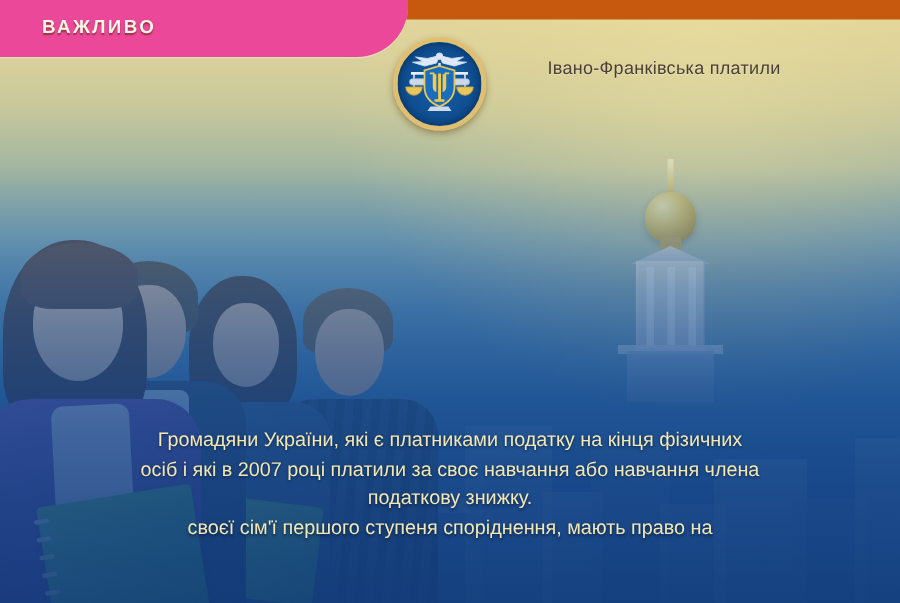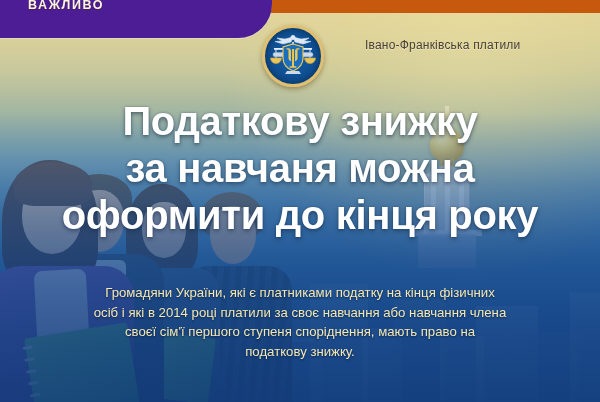--- a/index.html
+++ b/index.html
@@ -113,24 +113,24 @@
       rgba(226,214,160,.55) 0%,
       rgba(196,200,168,.45) 18%,
       rgba(120,160,190,.40) 40%,
       rgba(40,95,160,.52) 66%,
       rgba(22,70,140,.62) 100%);
   }
 
   
   .ribbon{
     position:absolute;left:0;top:0;height:38px;width:272px;
-    background:#4c1d95;
+    background:#ec4899;
     border-bottom-right-radius:34px;
     box-shadow:0 1px 0 rgba(255,255,255,.28);
-    display:flex;
+    display:flex;align-items:center;
   }
   .ribbon-strip{
     position:absolute;left:0;top:0;width:600px;height:13px;background:#c6590d;
   }
   .ribbon-label{
     position:relative;z-index:2;
     margin-left:28px;margin-top:-2px;
     color:#fdf6e7;font-size:12.5px;font-weight:bold;letter-spacing:1.6px;
     text-shadow:0 1px 1px rgba(90,35,0,.6);
   }
@@ -275,26 +275,21 @@
         <path d="M34.5 21.5 h-2 v8.5 c0 2 -1.3 3 -2.4 3.3 V21.5 h1.2 v-1.2 h3.2 Z"></path>
         <rect x="24.6" y="38.2" width="6.8" height="1.6" rx=".6"></rect>
       </g>
 
       <path d="M22 43 h12 l2 3 H20 Z" fill="#cdd9e9"></path>
     </svg>
   </div>
 
   <div class="region">Івано-Франківська платили</div>
 
-  <div class="headline">
-    <span class="ln">Податкову знижку</span>
-    <span class="ln">за навчаня можна</span>
-    <span class="ln">оформити до кінця року</span>
-  </div>
 
   <div class="body-text">
     <span class="ln">Громадяни України, які є платниками податку на кінця фізичних</span>
-    <span class="ln">осіб і які в 2014 році платили за своє навчання або навчання члена</span>
+    <span class="ln">осіб і які в 2007 році платили за своє навчання або навчання члена</span>
+    <span class="ln">податкову знижку.</span>
     <span class="ln">своєї сім'ї першого ступеня споріднення, мають право на</span>
-    <span class="ln">податкову знижку.</span>
   </div>
 
 </div>
 
 </body></html>

